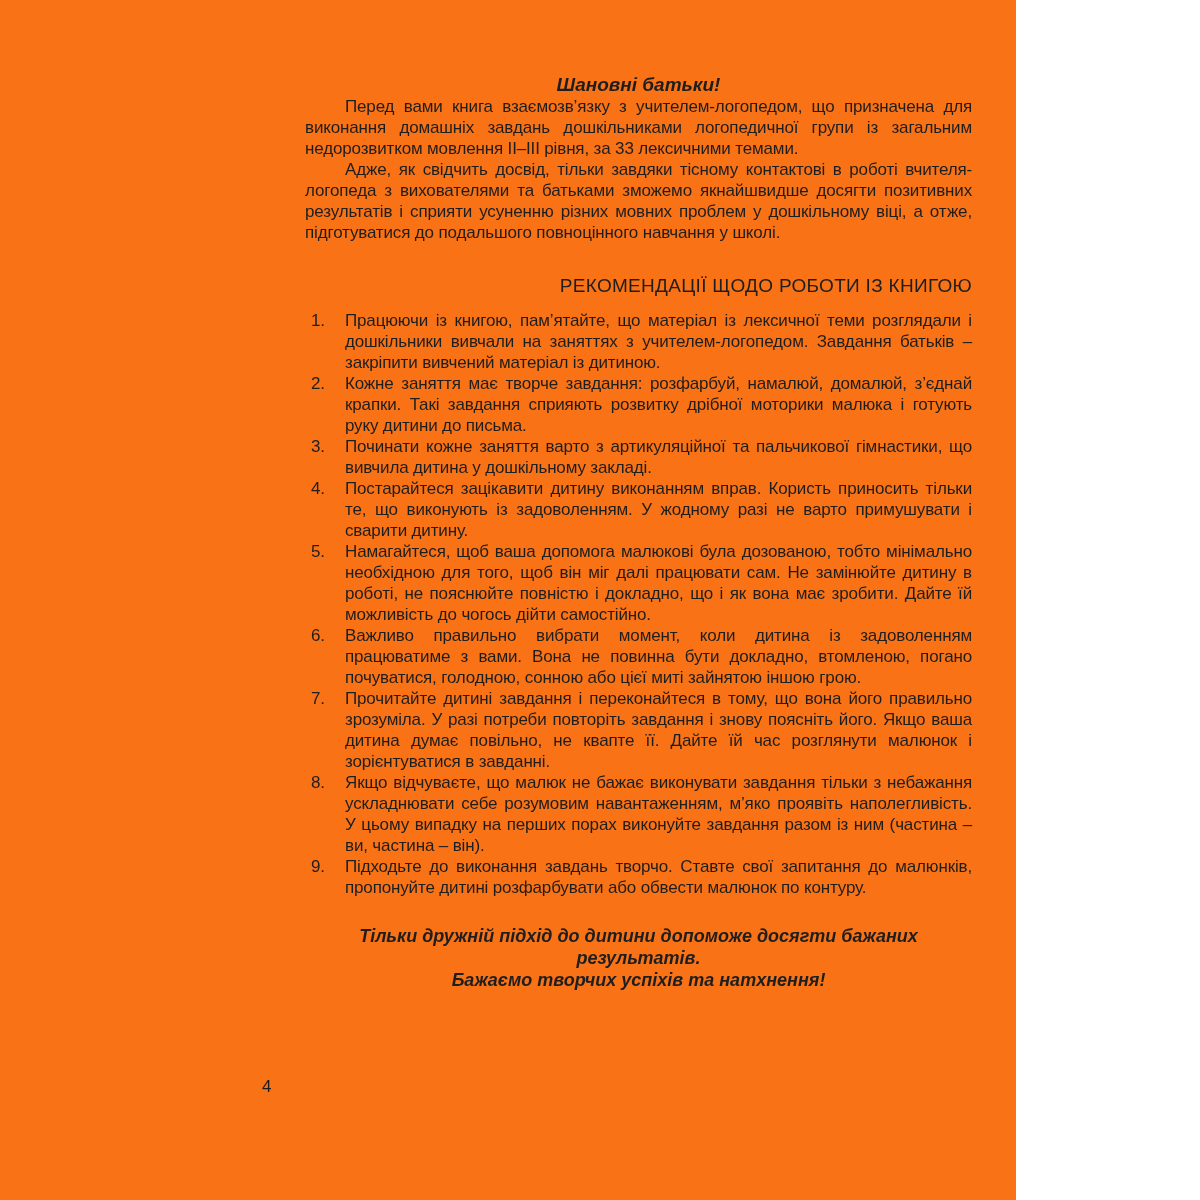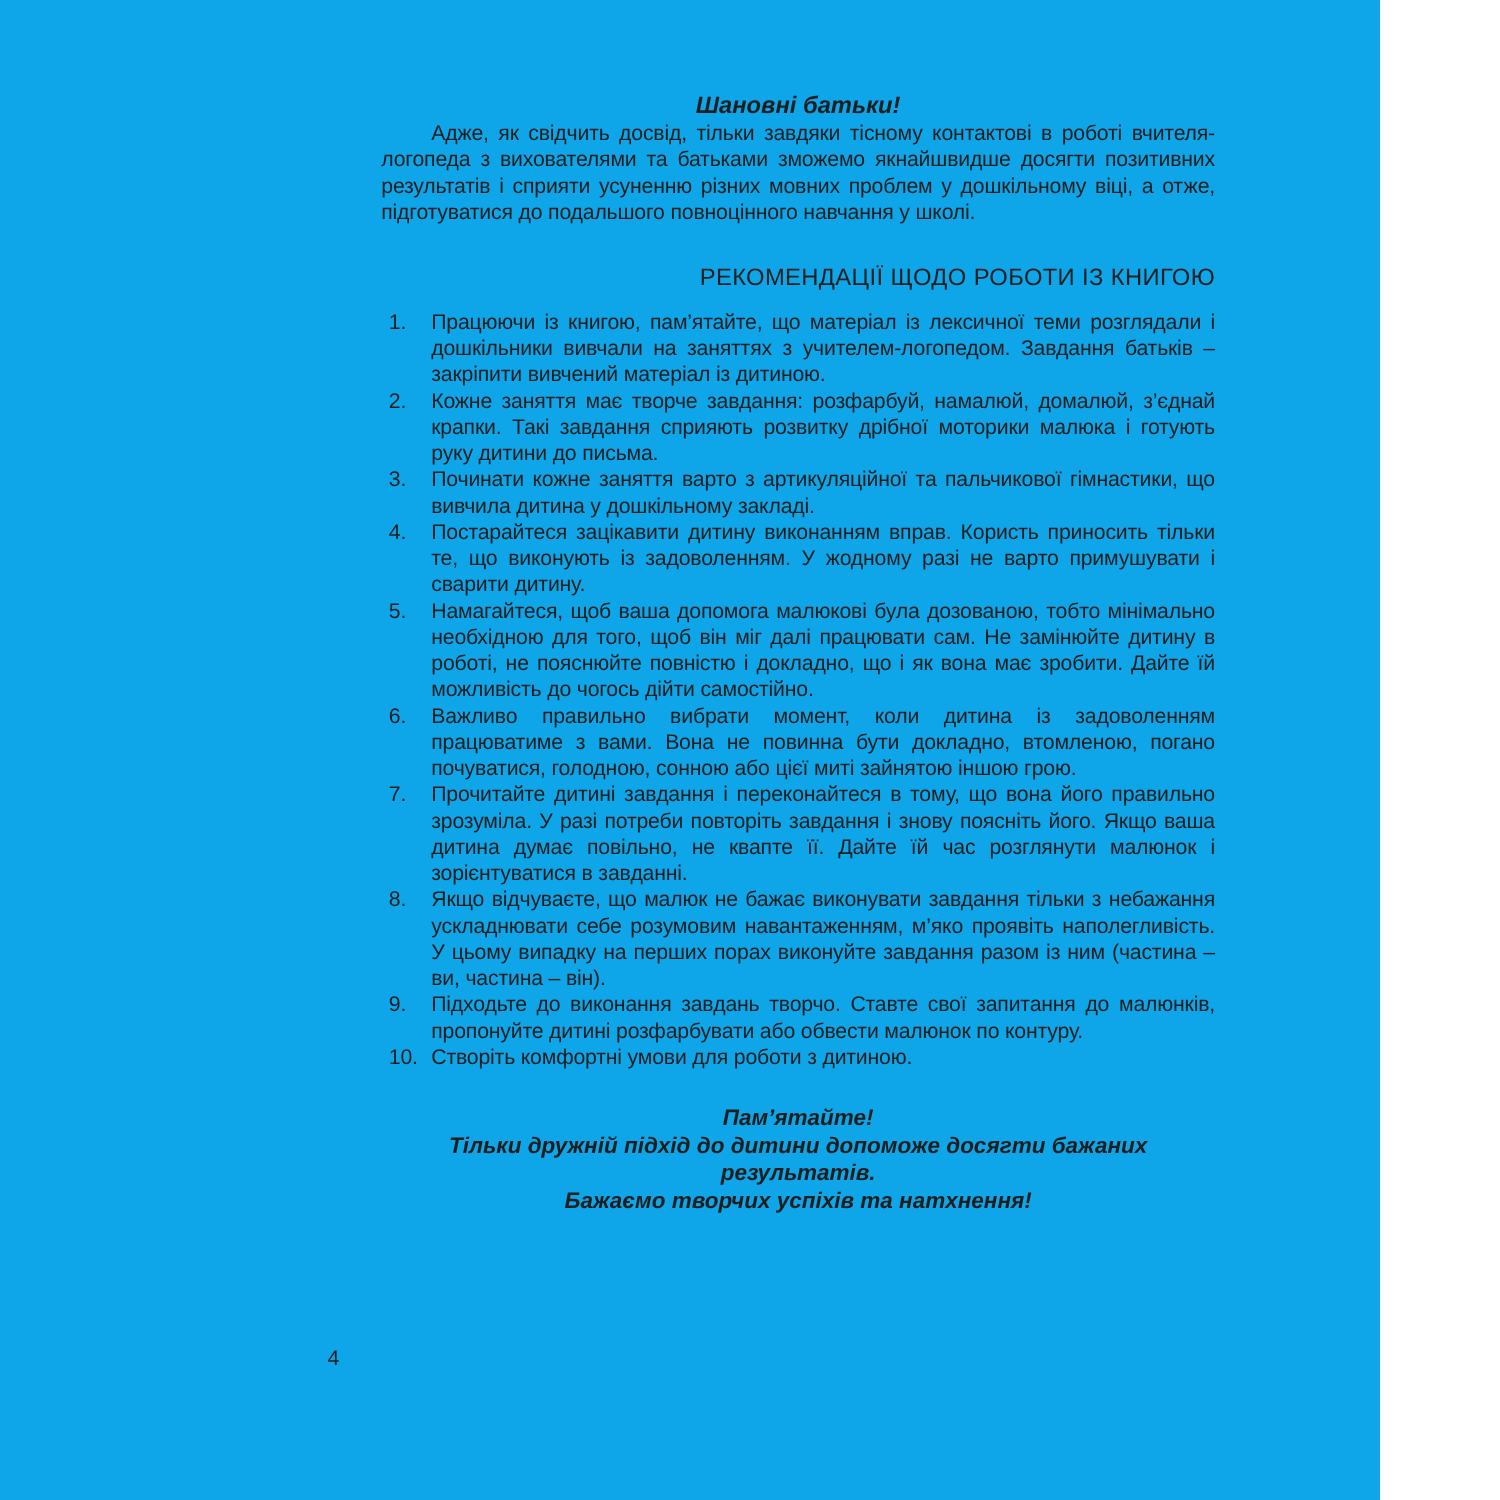--- a/index.html
+++ b/index.html
@@ -9,23 +9,23 @@
   body {
     width: 1200px;
     height: 1200px;
     background: #ffffff;
     font-family: "Liberation Sans", sans-serif;
     color: #1e1e1e;
     -webkit-font-smoothing: antialiased;
   }
   .page {
     position: relative;
-    width: 1104px;
+    width: 1016px;
     height: 1200px;
-    background: #0ea5e9;
+    background: #f97316;
     overflow: hidden;
   }
   .column {
     position: absolute;
     left: 305px;
     top: 74px;
     width: 667px;
   }
   .intro-title {
     text-align: center;
@@ -95,20 +95,21 @@
 </head>
 <body>
 
 <div class="page">
   <div class="column">
 
     <p class="intro-title">Шановні батьки!</p>
 
     <div class="intro-paragraphs">
 
+        <p>Перед вами книга взаємозв’язку з учителем-логопедом, що призначена для виконання домашніх завдань дошкільниками  логопедичної групи із загальним недорозвитком мовлення ІІ–ІІІ рівня, за 33 лексичними темами.</p>
 
 
         <p>Адже, як свідчить досвід, тільки завдяки тісному контактові в роботі вчителя-логопеда з вихователями та батьками зможемо якнайшвидше досягти позитивних результатів і сприяти усуненню різних мовних проблем у дошкільному віці, а отже, підготуватися до подальшого повноцінного навчання у школі.</p>
       </div>
 
     <h2 class="rec-heading">РЕКОМЕНДАЦІЇ ЩОДО РОБОТИ ІЗ КНИГОЮ</h2>
 
     <ol class="rec-list">
 
         <li class="rec-item">
@@ -149,28 +150,23 @@
         <li class="rec-item">
           <span class="rec-num">8.</span>
           <span class="rec-text">Якщо відчуваєте, що малюк не бажає виконувати завдання тільки з небажання ускладнювати себе розумовим навантаженням, м’яко проявіть наполегливість. У цьому випадку на перших порах виконуйте завдання разом із ним (частина – ви, частина – він).</span>
         </li>
 
         <li class="rec-item">
           <span class="rec-num">9.</span>
           <span class="rec-text">Підходьте до виконання завдань творчо. Ставте свої запитання до малюнків, пропонуйте дитині розфарбувати або обвести малюнок по контуру.</span>
         </li>
 
-        <li class="rec-item">
-          <span class="rec-num">10.</span>
-          <span class="rec-text">Створіть комфортні умови для роботи з дитиною.</span>
-        </li>
       </ol>
 
     <div class="footer-block">
-      <div>Пам’ятайте!</div>
       <div>Тільки дружній підхід до дитини допоможе досягти бажаних результатів.</div>
       <div>Бажаємо творчих успіхів та натхнення!</div>
     </div>
 
   </div>
 
   <div class="page-number">4</div>
 </div>
 
 </body></html>

